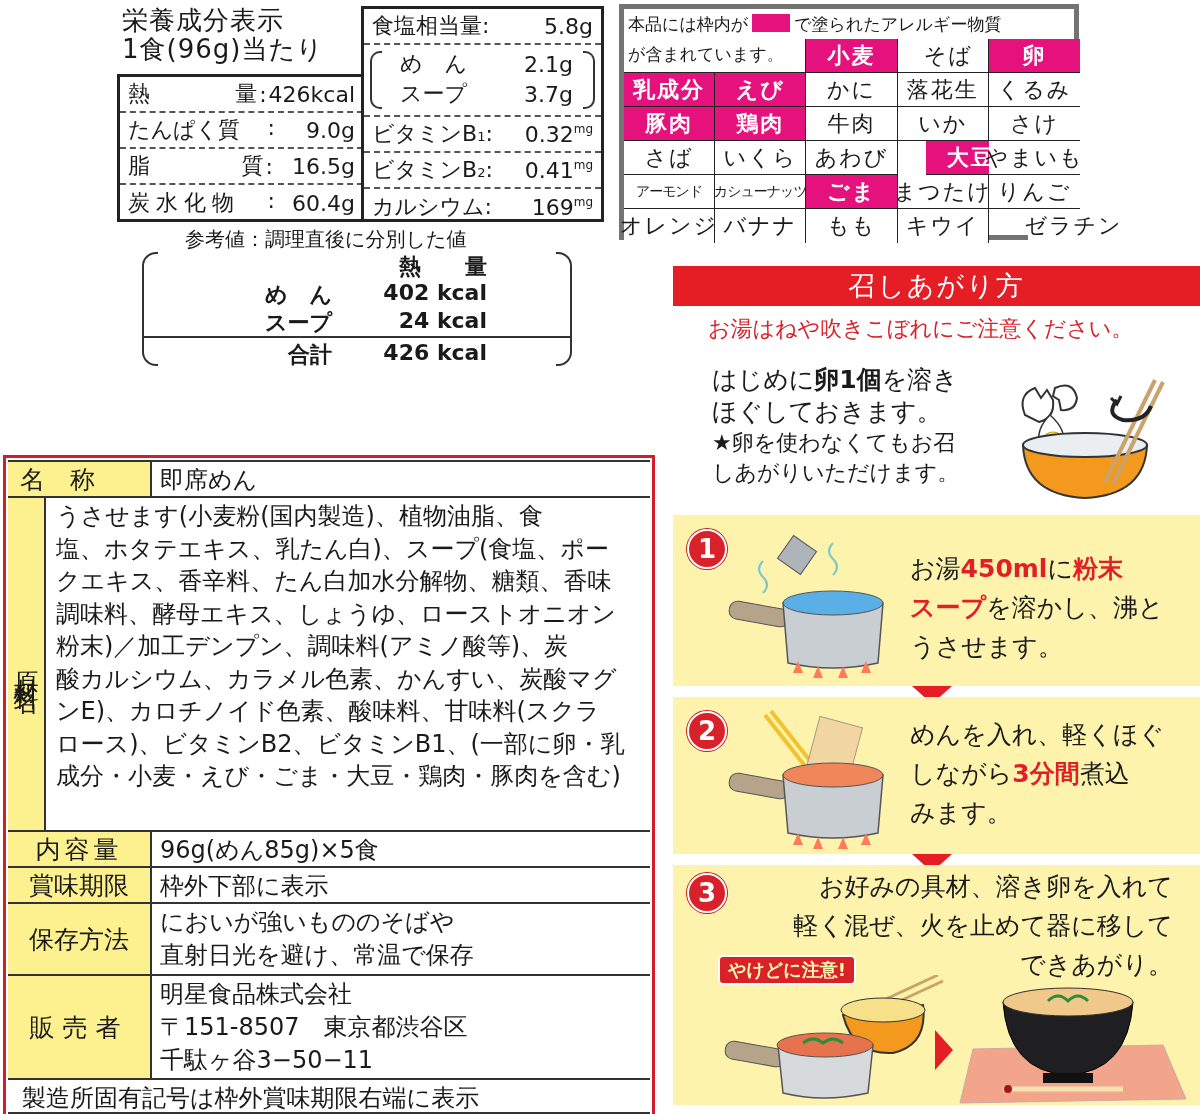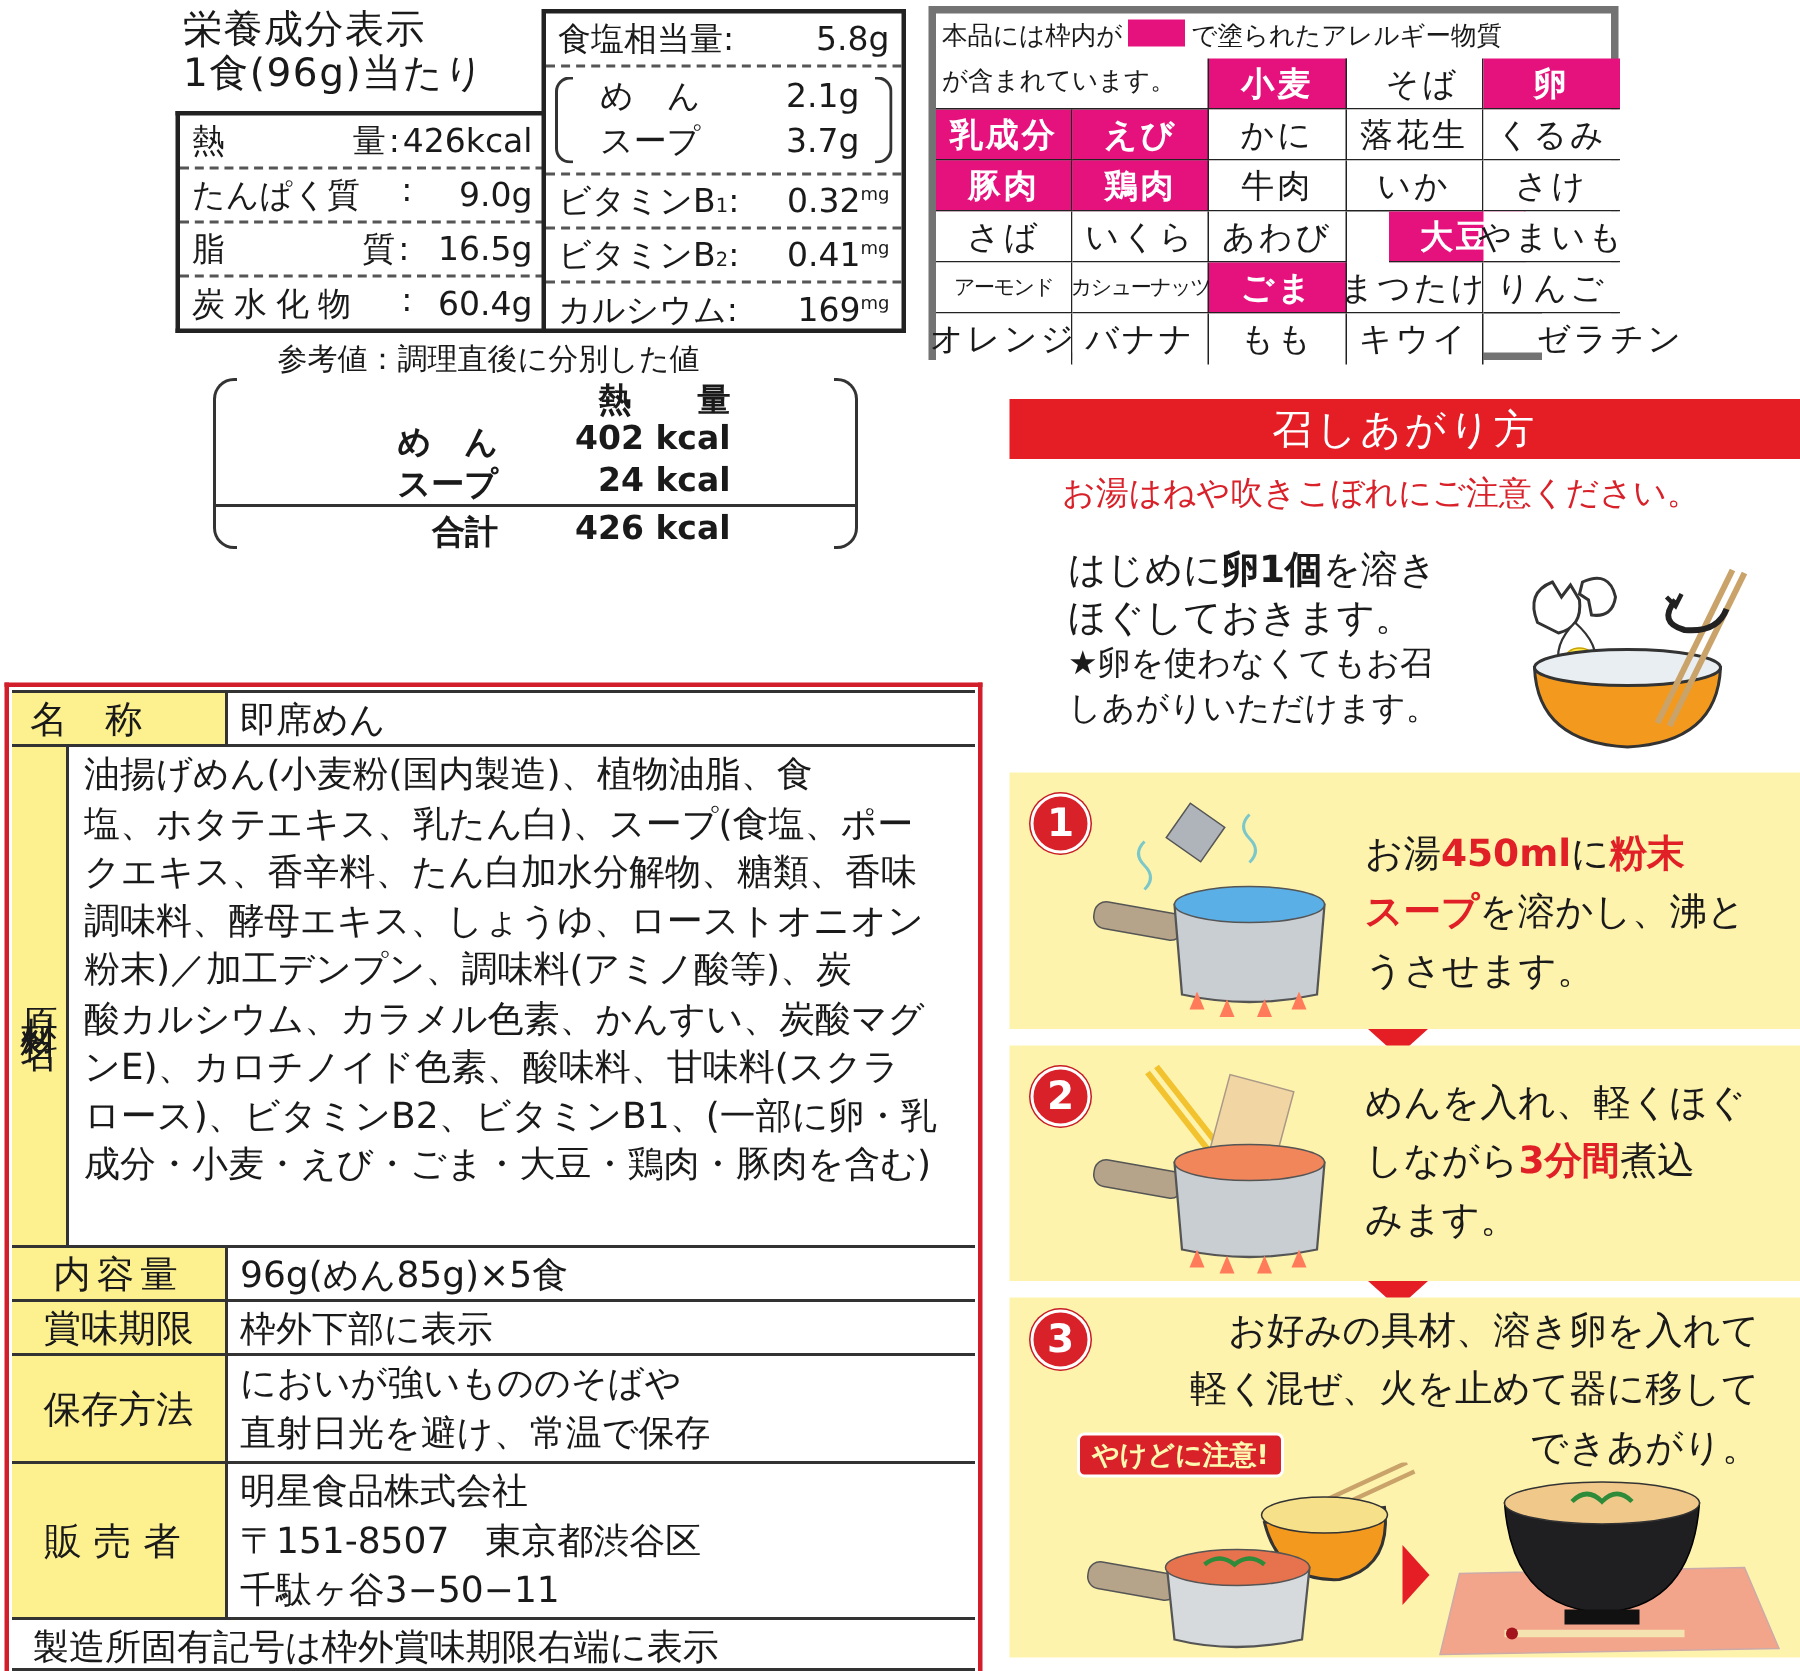--- a/index.html
+++ b/index.html
@@ -202,21 +202,21 @@
 <div class="label-box">
   <div class="lb-row first">
     <div class="lb-head" style="justify-content:space-between;padding:0 12px;letter-spacing:0">
         <span>名　称</span>
       </div>
     <div class="lb-body">即席めん</div>
   </div>
   <div class="lb-row" style="top:40px;height:334px">
     <div class="lb-head vert">原材料名</div>
     <div class="lb-body long" id="ingredients">
-        <div style="white-space: nowrap;">油揚げめん(小麦粉(国内製造)、植物油脂、食</div>
+        <div style="white-space: nowrap;">うさせます(小麦粉(国内製造)、植物油脂、食</div>
         <div style="white-space: nowrap;">塩、ホタテエキス、乳たん白)、スープ(食塩、ポー</div>
         <div style="white-space: nowrap;">クエキス、香辛料、たん白加水分解物、糖類、香味</div>
         <div style="white-space: nowrap;">調味料、酵母エキス、しょうゆ、ローストオニオン</div>
         <div style="white-space: nowrap;">粉末)／加工デンプン、調味料(アミノ酸等)、炭</div>
         <div style="white-space: nowrap;">酸カルシウム、カラメル色素、かんすい、炭酸マグ</div>
         <div style="white-space: nowrap;">ンE)、カロチノイド色素、酸味料、甘味料(スクラ</div>
         <div style="white-space: nowrap;">ロース)、ビタミンB2、ビタミンB1、(一部に卵・乳</div>
         <div style="white-space: nowrap;">成分・小麦・えび・ごま・大豆・鶏肉・豚肉を含む)</div>
       </div>
   </div>

